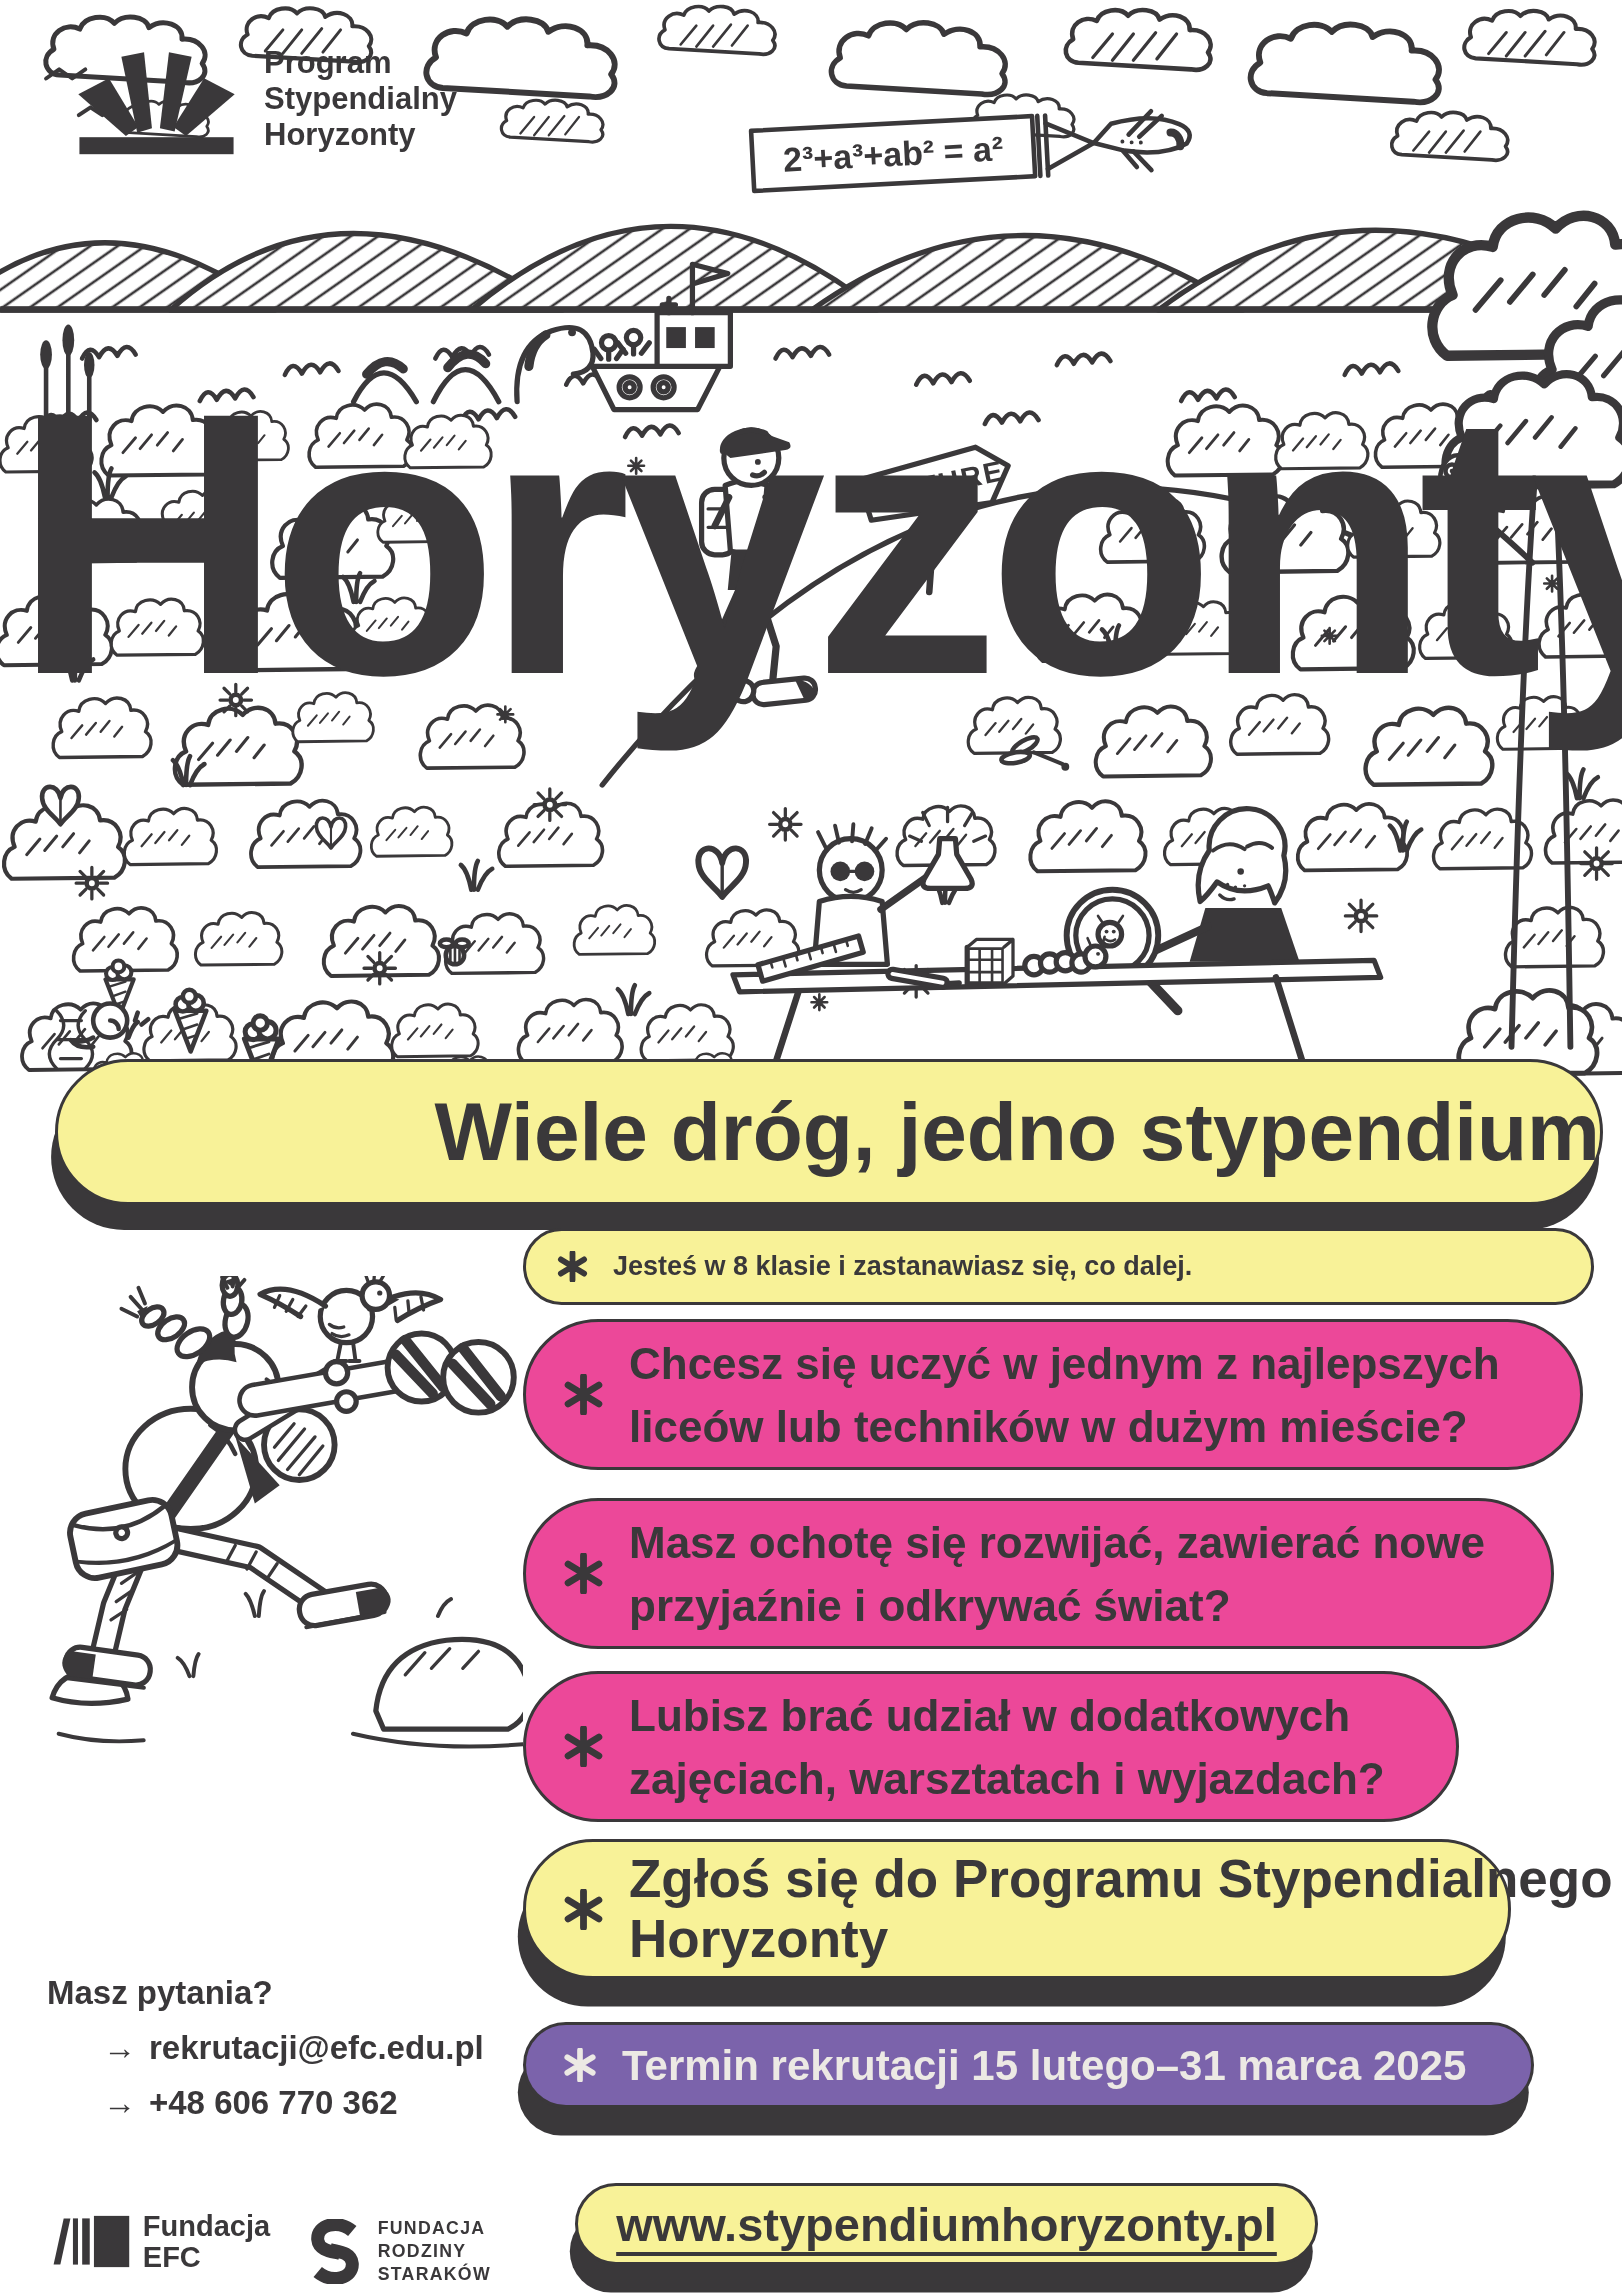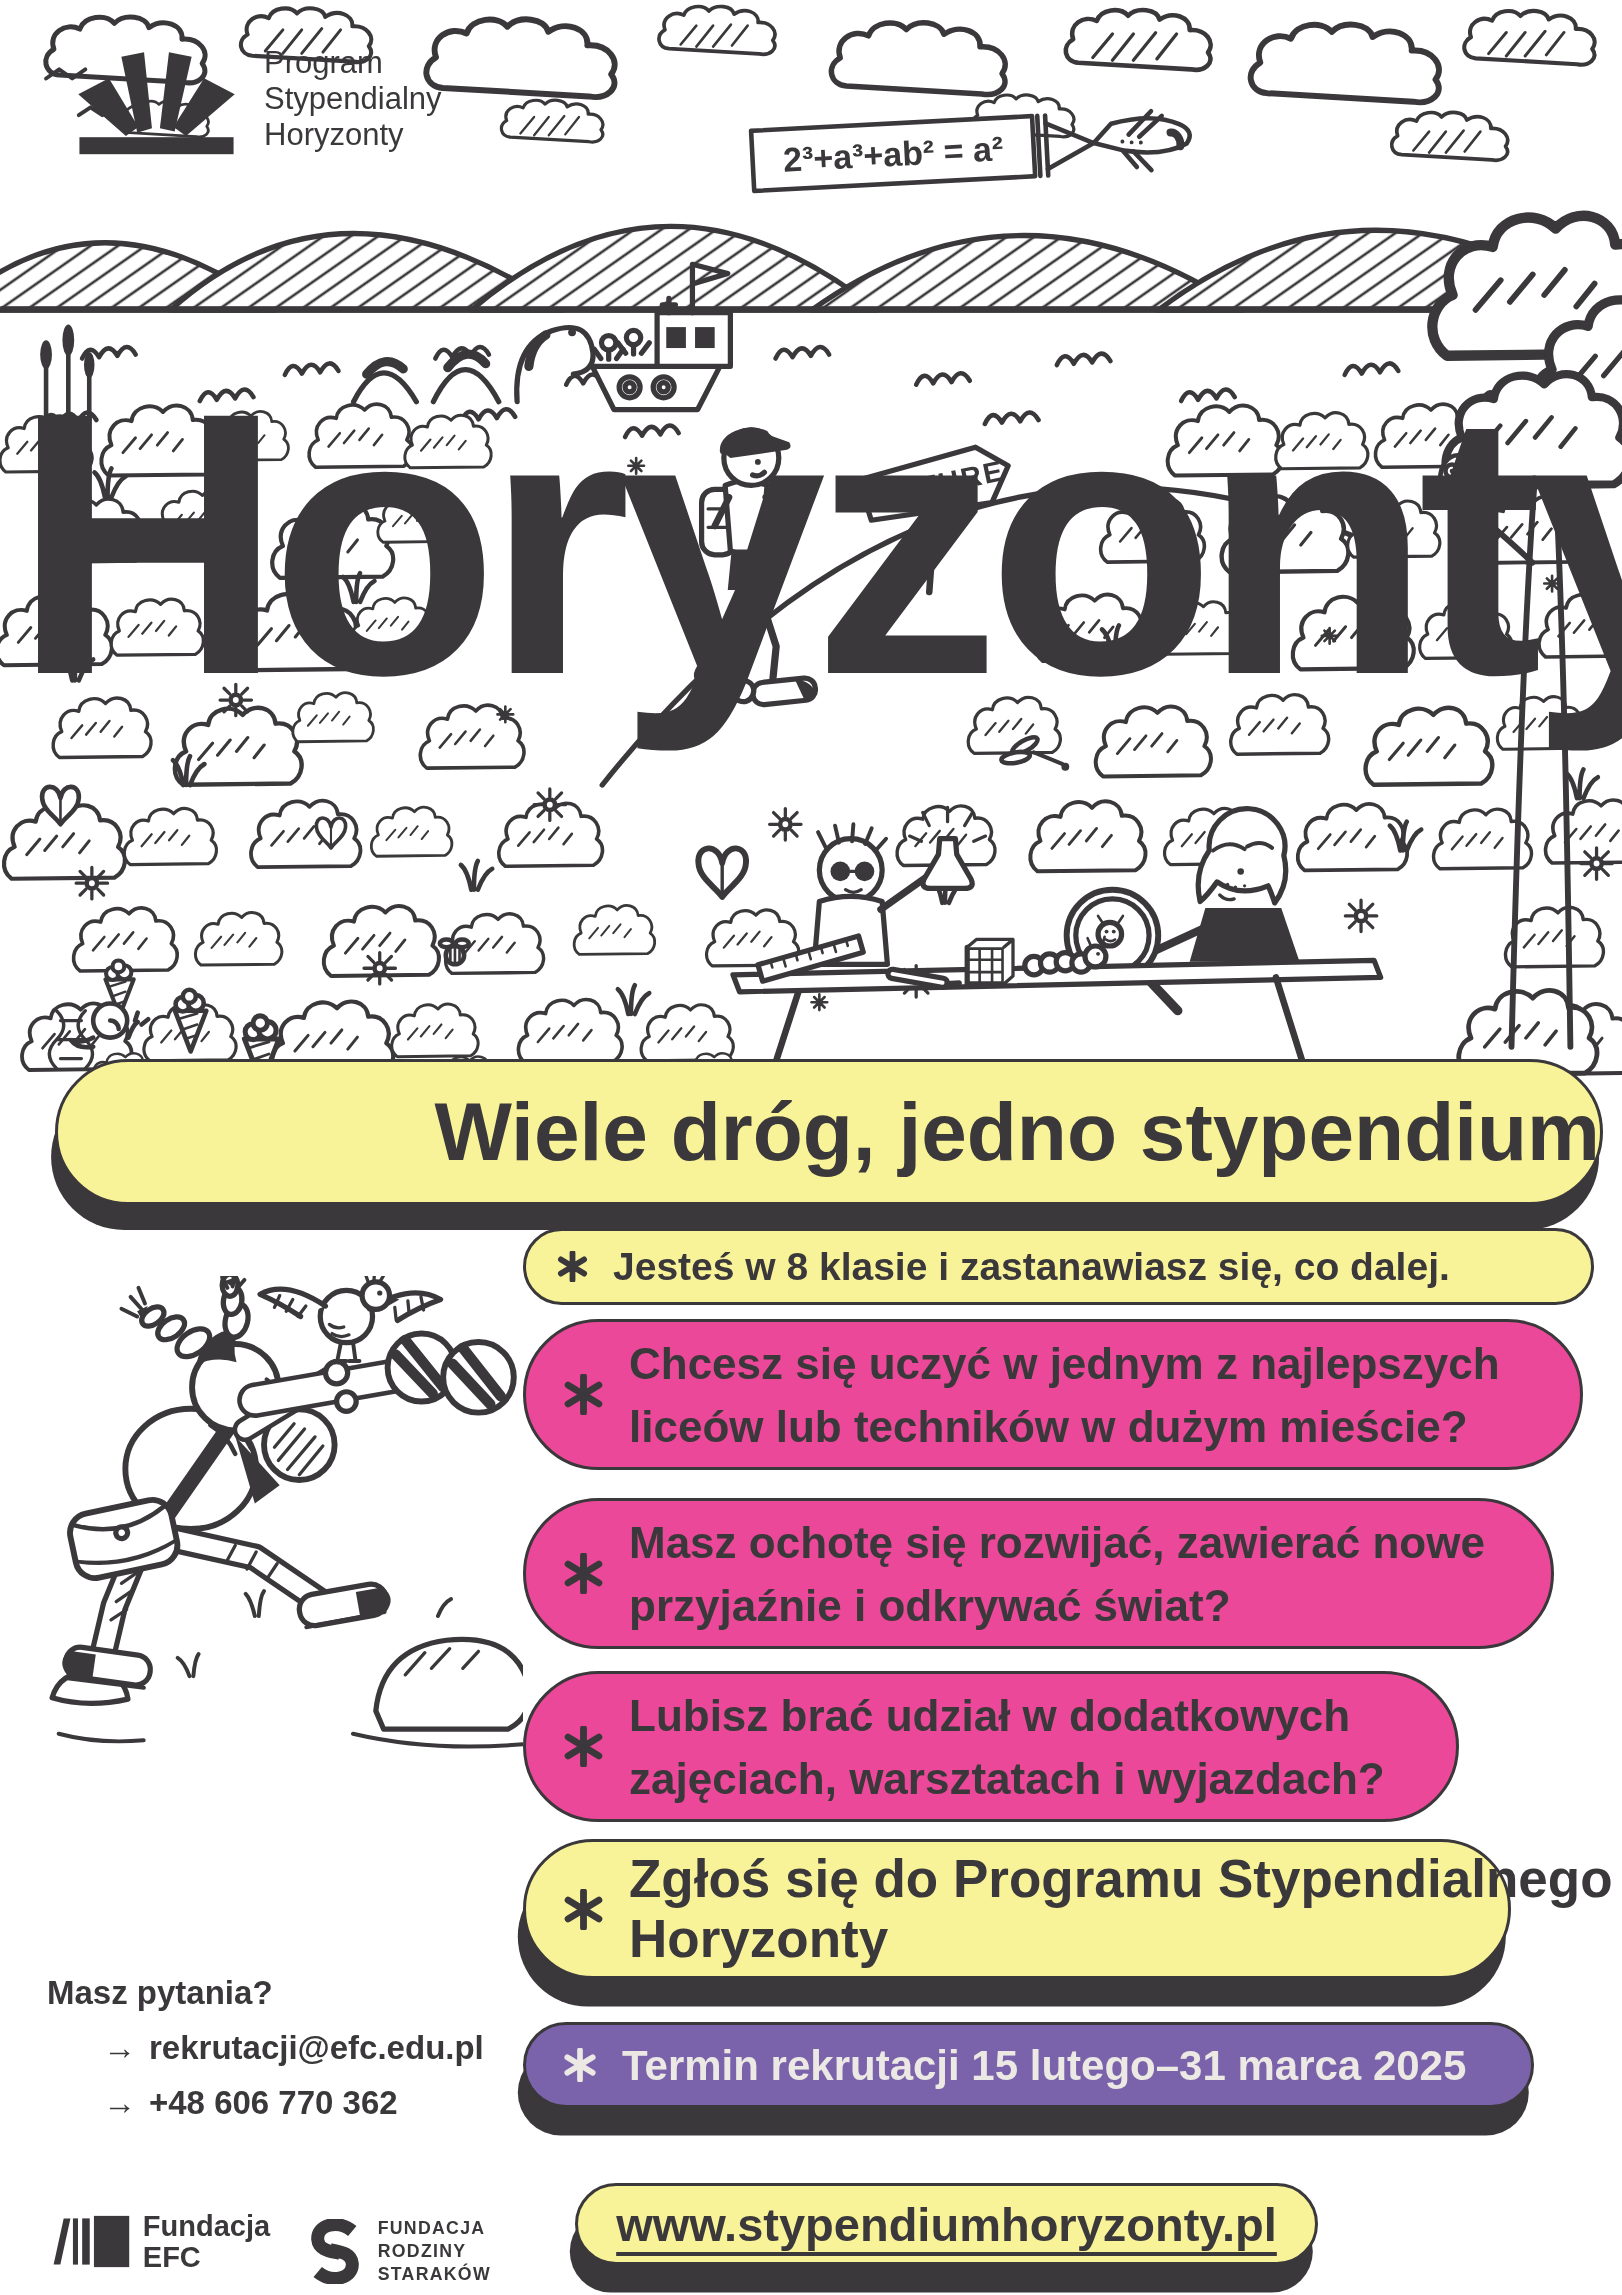--- a/index.html
+++ b/index.html
@@ -9,40 +9,40 @@
   }
   svg{display:block}
   .scene{position:absolute;left:0;top:0;z-index:0}
   .left-illo{position:absolute;left:39px;top:1276px;z-index:1}
   .headline{
     position:absolute;left:13px;top:356px;z-index:2;
     font-size:374px;line-height:1;font-weight:bold;letter-spacing:-13px;
     white-space:nowrap;color:#3a383a;
   }
   .brand{position:absolute;left:71px;top:42px;z-index:3;display:flex;align-items:flex-start;gap:22px}
-  .brand-text{font-size:31px;line-height:1.17;font-weight:normal;padding-top:2.6px}
+  .brand-text{font-size:31px;line-height:1.17;font-weight:bold;padding-top:2.6px}
   .banner{
     position:absolute;left:55px;top:1059px;width:1542px;height:140px;z-index:4;
     background:#f8f298;border:3.3px solid #3a383a;border-radius:654px;
     box-shadow:-3.9px 25px 0 #3a383a;
     display:flex;align-items:center;justify-content:flex-end;
     font-size:82px;font-weight:bold;white-space:nowrap;
   }
   .pill{
     position:absolute;z-index:4;background:#ec4899;border:3.3px solid #3a383a;border-radius:654px;
     display:flex;align-items:center;box-sizing:border-box;
   }
   .pill .ast{flex:0 0 auto;margin-left:37px}
   .pill .text{display:flex;flex-direction:column;justify-content:center;margin-left:25px}
   .line{white-space:nowrap;font-weight:bold;line-height:63px;font-size:44px}
   .yellow{background:#f8f298}
   .purple{background:#7b63ab;color:#ece9e4}
   .shadow{box-shadow:-5.2px 27.5px 0 #3a383a}
   .b1{left:523px;top:1228px;width:1071px;height:77px}
-  .b1 .line{font-size:39px}
+  .b1 .line{font-size:27px}
   .b1 .ast{margin-left:31px}
   .b2{left:523px;top:1319px;width:1060px;height:151px}
   .b3{left:523px;top:1498px;width:1031px;height:151px}
   .b4{left:523px;top:1671px;width:936px;height:151px}
   .b5{left:523px;top:1839px;width:988px;height:140px}
   .b5 .line{font-size:53px;line-height:60px;text-decoration-thickness:3.9px;text-underline-offset:11.8px}
   .b6{left:523px;top:2022px;width:1011px;height:86px}
   .b6 .line{font-size:42px}
   .bweb{left:575px;top:2183px;width:743px;height:82px;justify-content:center}
   .bweb .line{font-size:47px;text-decoration:underline;text-decoration-thickness:3.9px;text-underline-offset:10.5px}

